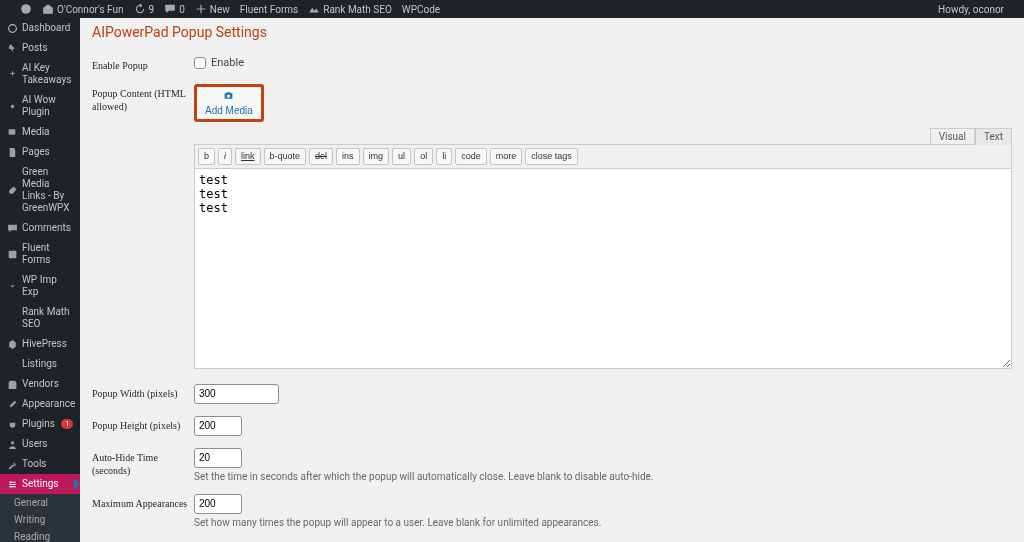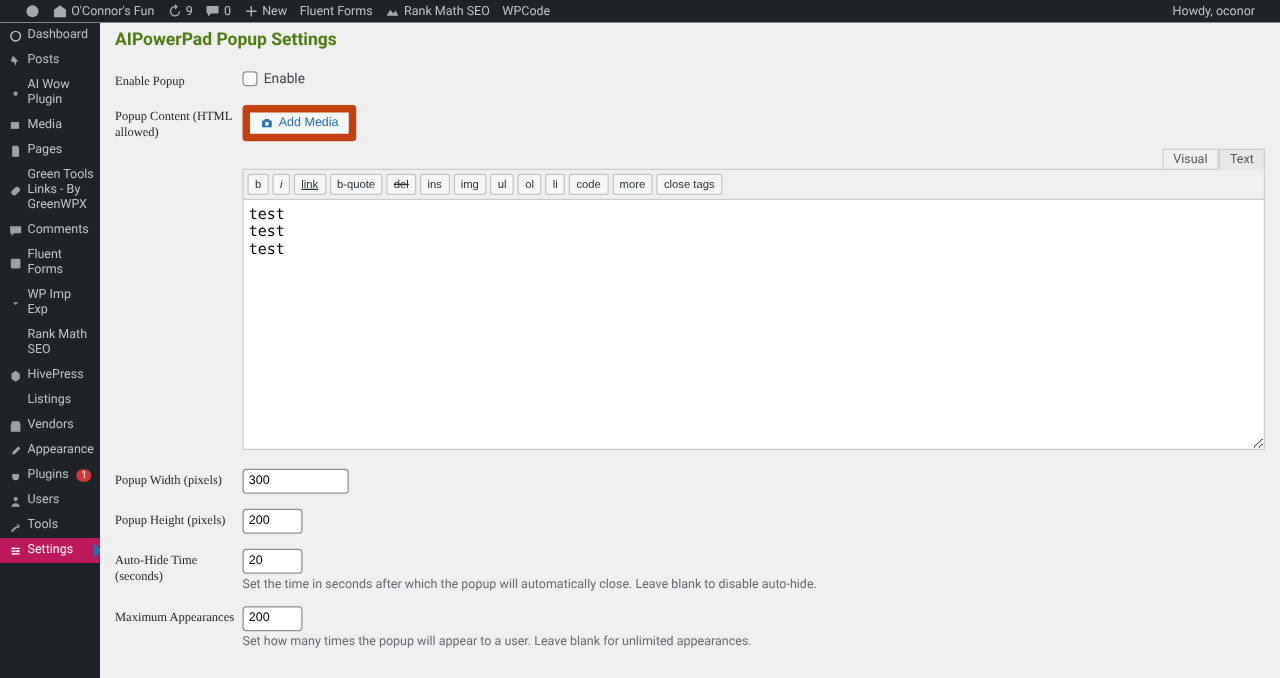--- a/index.html
+++ b/index.html
@@ -8,46 +8,46 @@
 
   
   .adminbar { height: 18px; background: #1d2327; color: #c3c4c7; display: flex; align-items: center; font-size: 10px; padding: 0 20px; justify-content: space-between; }
   .adminbar .left, .adminbar .right { display: flex; align-items: center; gap: 10px; }
   .adminbar .item { display: flex; align-items: center; gap: 3px; white-space: nowrap; cursor: pointer; }
   .adminbar svg { width: 12px; height: 12px; fill: #a7aaad; }
 
   .mainwrap { flex: 1; display: flex; min-height: 0; }
 
   
-  .sidebar { width: 80px; background: #1d2327; color: #c3c4c7; display: flex; font-size: 10px; overflow-y: auto; }
+  .sidebar { width: 80px; background: #1d2327; color: #c3c4c7; display: flex; flex-direction: column; font-size: 10px; overflow-y: auto; }
   .menu { list-style: none; }
   .menu li { display: flex; align-items: center; gap: 4px; padding: 4px 6px; cursor: pointer; line-height: 1.2; }
   .menu li.current { background: #be185d; color: #fff; position: relative; }
   .menu li.current::after { content: ""; position: absolute; right: -6px; top: 50%; transform: translateY(-50%); border: 6px solid transparent; border-left-color: #2271b1; }
   .menu li .mi { width: 12px; height: 12px; flex: 0 0 12px; display: inline-flex; align-items: center; justify-content: center; }
   .menu li .mi svg { width: 11px; height: 11px; fill: rgba(240,246,252,.6); }
   .menu li.current .mi svg { fill: #fff; }
   .menu li .badge { background: #d63638; color: #fff; border-radius: 7px; font-size: 8px; padding: 0 4px; margin-left: 2px; }
   .submenu { list-style: none; background: #2c3338; }
   .submenu li { padding: 3px 6px 3px 14px; font-size: 10px; color: #a7aaad; }
 
   
   .content { flex: 1; padding: 6px 12px 12px 12px; overflow-y: auto; }
-  .content h1 { font-size: 14px; font-weight: 700; color: #4d7c0f; margin-bottom: 10px; }
+  .content h1 { font-size: 14px; font-weight: 400; color: #c2410c; margin-bottom: 10px; }
   .formtable { width: 100%; }
   .formrow { display: flex; align-items: flex-start; padding: 6px 0; }
   .formrow .lbl { width: 102px; font-size: 10px; color: #1d2327; padding-top: 3px; padding-right: 4px; line-height: 1.3; font-family: Liberation Serif, serif; }
   .formrow .fld { flex: 1; }
   input[type="text"].small { width: 85px; height: 20px; border: 1px solid #8c8f94; border-radius: 3px; padding: 0 4px; font-size: 10px; background: #fff; }
   input[type="text"].small.wide { width: 48px; }
   .chk { display: flex; align-items: center; gap: 5px; }
   .chk input { width: 12px; height: 12px; border: 1px solid #8c8f94; border-radius: 3px; appearance: none; background: #fff; }
   .desc { font-size: 10px; color: #646970; margin-top: 3px; }
 
-  .addmedia { display: inline-flex; align-items: center; gap: 4px; border: 6px solid #c2410c; color: #2271b1; background: #f6f7f7; padding: 3px 8px; border-radius: 3px; font-size: 10px; cursor: pointer; }
+  .addmedia { display: inline-flex; align-items: center; gap: 4px; border: 3px solid #c2410c; color: #2271b1; background: #f6f7f7; padding: 3px 8px; border-radius: 3px; font-size: 10px; cursor: pointer; flex-direction: column; }
   .addmedia svg { width: 11px; height: 11px; fill: #2271b1; }
 
   .editorwrap { margin-top: 6px; }
   .edtabs { display: flex; justify-content: flex-end; gap: 0; margin-bottom: -1px; }
   .edtabs .tab { border: 1px solid #ccc; background: #f0f0f1; padding: 2px 8px; font-size: 10px; cursor: pointer; color: #50575e; }
   .edtabs .tab.active { background: #e8e8e8; border-bottom-color: #e8e8e8; }
   .qtoolbar { display: flex; gap: 3px; border: 1px solid #ccc; background: #f0f0f1; padding: 3px; }
   .qbtn { border: 1px solid #c3c4c7; background: #f6f7f7; font-size: 9px; padding: 1px 5px; border-radius: 2px; cursor: pointer; color: #2c3338; line-height: 1.4; }
   .qbtn.u { text-decoration: underline; }
   .qbtn.s { text-decoration: line-through; }
@@ -128,20 +128,28 @@
             <span class="mi">
               <svg viewBox="0 0 20 20">
                 <path d="M6 2l8 8-3 1-1 6-2-5-5-2 1-3z"></path>
               </svg>
             </span>
             <span>Posts</span>
           </li>
       <li>
             <span class="mi">
               <svg viewBox="0 0 20 20">
+                <path d="M10 2l1 5 5 1-5 1-1 5-1-5-5-1 5-1z"></path>
+              </svg>
+            </span>
+            <span>AI Key Takeaways</span>
+          </li>
+      <li>
+            <span class="mi">
+              <svg viewBox="0 0 20 20">
                 <circle cx="10" cy="10" r="3"></circle>
                 <path d="M10 1v3M10 16v3M1 10h3M16 10h3M4 4l2 2M14 14l2 2M4 16l2-2M14 6l2-2"></path>
               </svg>
             </span>
             <span>AI Wow Plugin</span>
           </li>
       <li>
             <span class="mi">
               <svg viewBox="0 0 20 20">
                 <rect x="3" y="4" width="12" height="10"></rect>
@@ -157,21 +165,21 @@
               </svg>
             </span>
             <span>Pages</span>
           </li>
       <li>
             <span class="mi">
               <svg viewBox="0 0 20 20">
                 <path d="M7 13a4 4 0 010-6l2-2a4 4 0 016 6M13 7a4 4 0 010 6l-2 2a4 4 0 01-6-6"></path>
               </svg>
             </span>
-            <span>Green Tools Links - By GreenWPX</span>
+            <span>Green Media Links - By GreenWPX</span>
           </li>
       <li>
             <span class="mi">
               <svg viewBox="0 0 20 20">
                 <path d="M2 3h16v10H8l-4 4V13H2z"></path>
               </svg>
             </span>
             <span>Comments</span>
           </li>
       <li>

